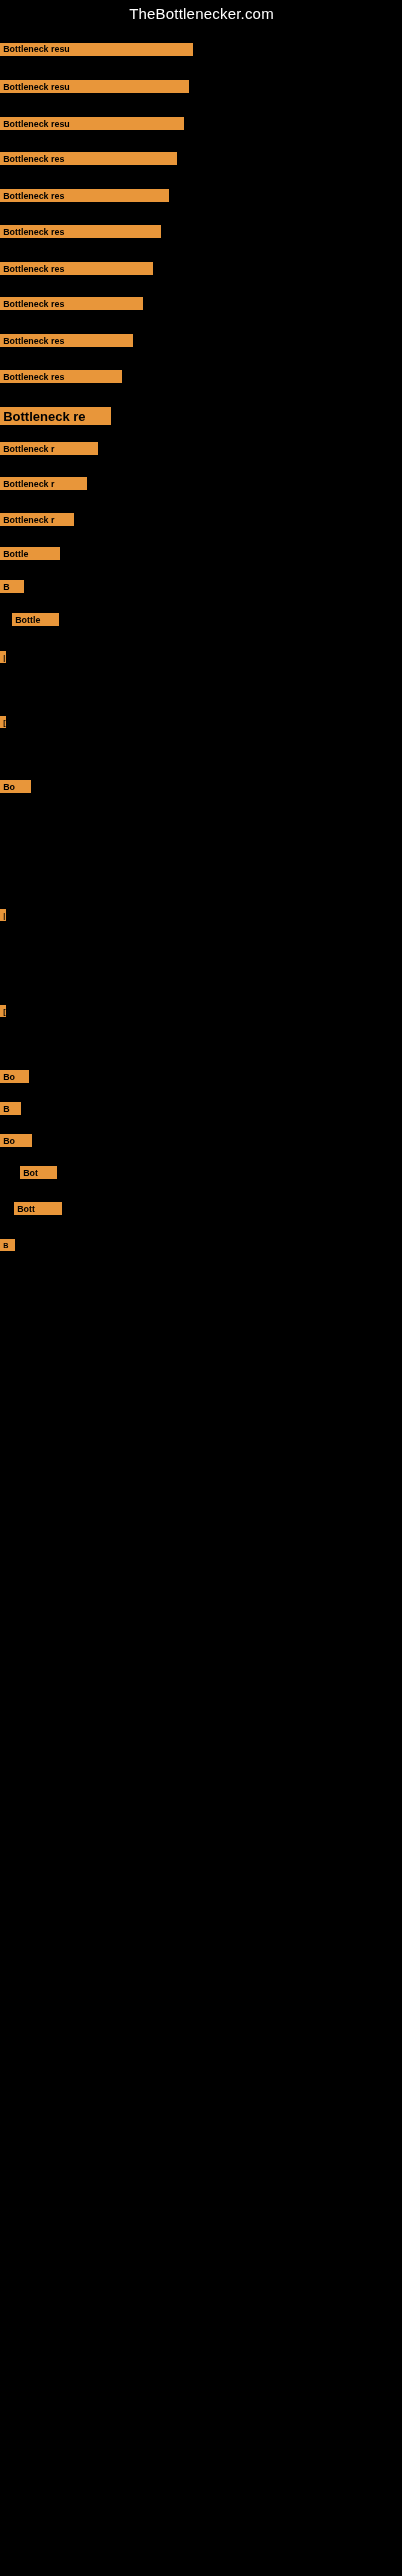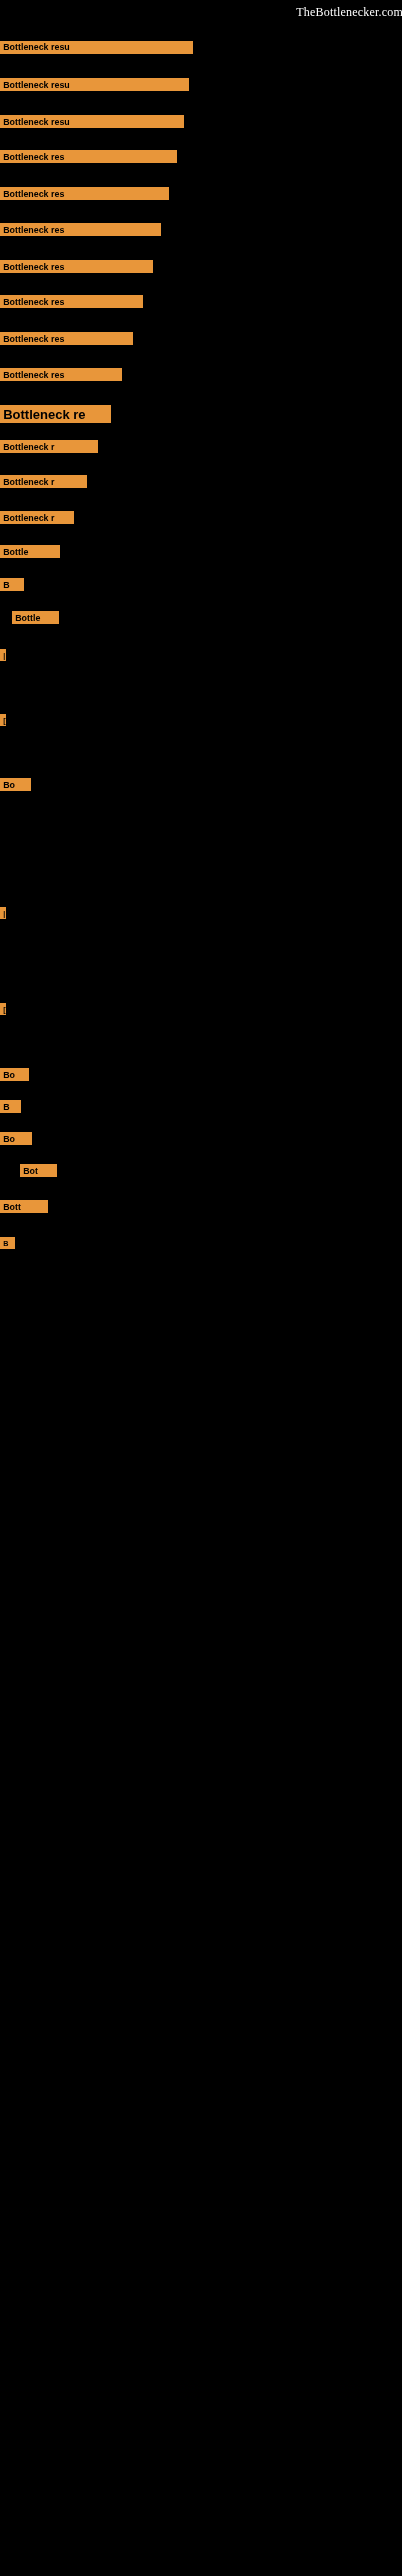--- a/index.html
+++ b/index.html
@@ -5,26 +5,25 @@
     * { margin: 0; padding: 0; box-sizing: border-box; }
     body {
       background-color: #000;
       width: 403px;
       min-height: 2576px;
       font-family: Arial, sans-serif;
       position: relative;
       overflow-x: hidden;
     }
     .site-title {
-      text-align: right;
+      text-align: center;
       color: #fff;
-      font-size: 12px;
+      font-size: 15px;
       padding: 4.8px 0 3.2px 0;
       letter-spacing: 0.2px;
-      font-family: Liberation Serif, serif;
     }
     .bar-container {
       position: absolute;
       left: 0;
       display: flex;
       align-items: center;
     }
     .bar-label {
       background-color: #E8963A;
       color: #000;
@@ -112,20 +111,20 @@
     </div>
     <div class="bar-container" style="top: 1077px; left: 0px;">
       <div class="bar-label" style="width: 21px; min-width: 21px; font-size: 8.9px;">B</div>
     </div>
     <div class="bar-container" style="top: 1109px; left: 0px;">
       <div class="bar-label" style="width: 32px; min-width: 32px; font-size: 8.9px;">Bo</div>
     </div>
     <div class="bar-container" style="top: 1141px; left: 0px;">
       <div class="bar-label" style="width: 37px; min-width: 37px; font-size: 8.9px; margin-left: 20px;">Bot</div>
     </div>
-    <div class="bar-container" style="top: 1177px; left: 0px;">
+    <div class="bar-container" style="top: 1177px; left: 14px;">
       <div class="bar-label" style="width: 48px; min-width: 48px; font-size: 8.9px;">Bott</div>
     </div>
     <div class="bar-container" style="top: 1214px; left: 0px;">
       <div class="bar-label" style="width: 14.5px; min-width: 14.5px; font-size: 7.2px;">B</div>
     </div>
   </div>
 
 
 </body></html>

